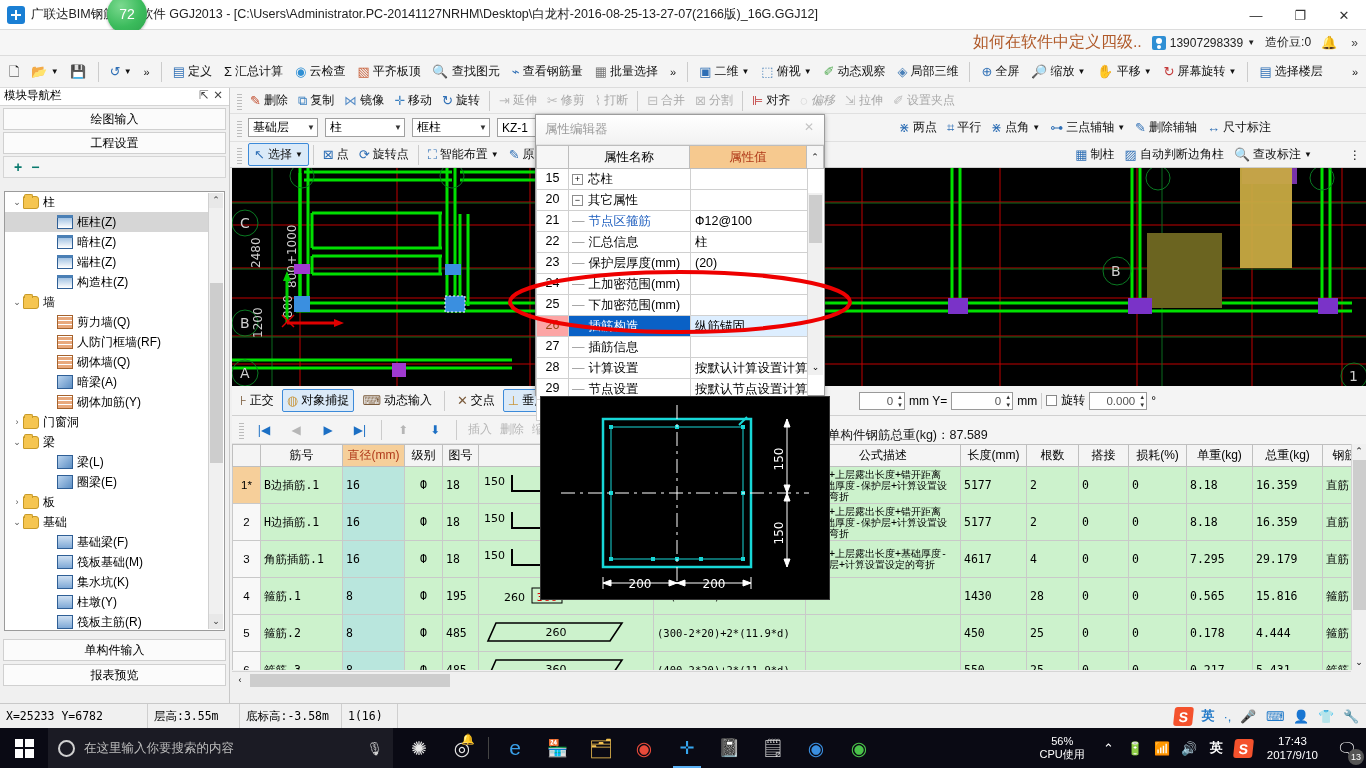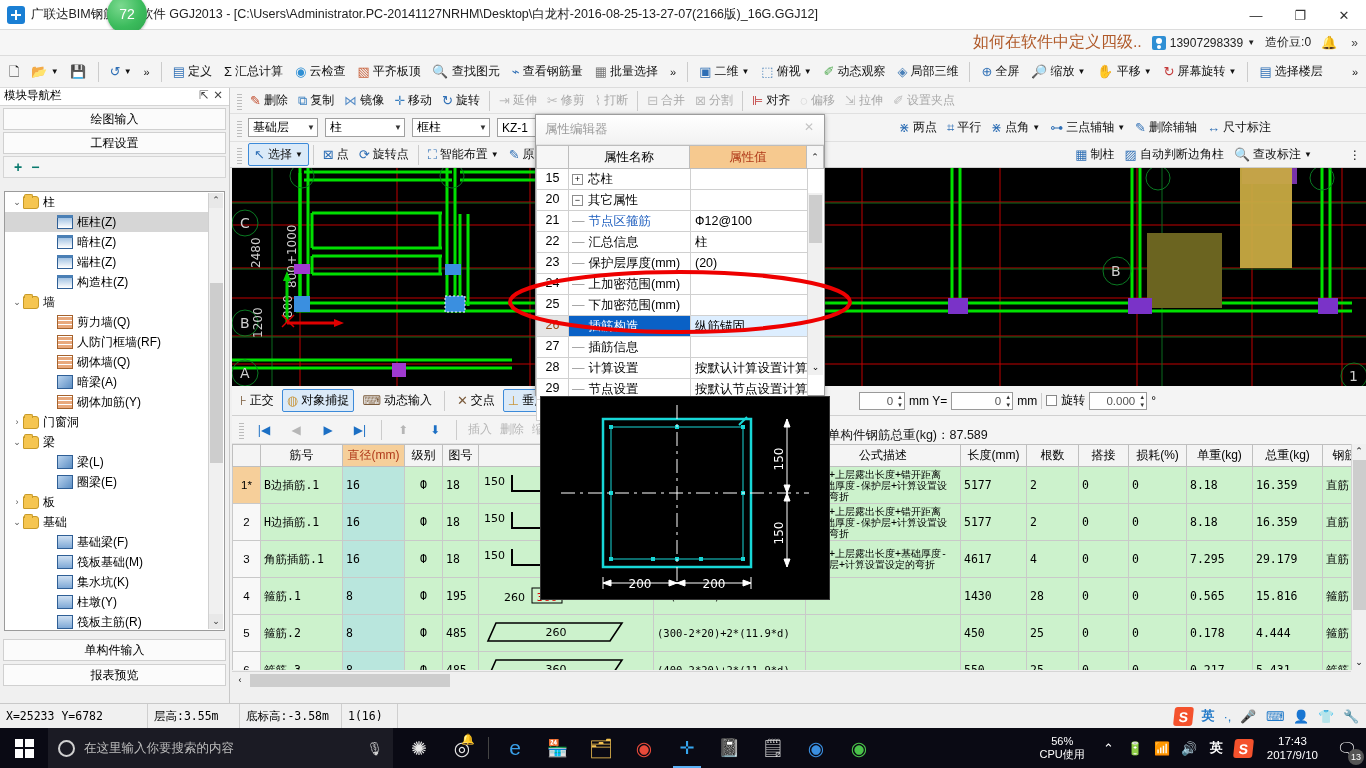--- a/index.html
+++ b/index.html
@@ -134,21 +134,21 @@
   .prop-title .x { margin-left:auto; width:22px; height:20px; text-align:center; color:#c4c4c4; font-size:12px; }
   .prop-head { display:flex; height:24px; font-size:12.5px; }
   .prop-head .c0 { width:33px; border:1px solid #bdbdbd; background:#f6f6f6;}
   .prop-head .c1 { flex:1; border:1px solid #bdbdbd; border-left:none; background:#f6f6f6; display:flex; align-items:center; justify-content:center;}
   .prop-head .c2 { width:117px; border:1px solid #bdbdbd; border-left:none; background:#f6c98f; color:#b03a1a; display:flex; align-items:center; justify-content:center;}
   .prop-head .c3 { width:17px; border:1px solid #bdbdbd; border-left:none; background:#f6f6f6; text-align:center; font-size:9px; line-height:22px;}
   .prow { display:flex; height:21px; font-size:12.5px; }
   .prow .n { width:33px; border:1px solid #d0d0d0; border-top:none; text-align:center; line-height:19px; background:#fff; }
   .prow .lbl { flex:1; border:1px solid #d0d0d0; border-top:none; border-left:none; display:flex; align-items:center; padding-left:3px; background:#fff; white-space:nowrap;}
   .prow .val { width:117px; border:1px solid #d0d0d0; border-top:none; border-left:none; padding-left:4px; display:flex; align-items:center; background:#fff; white-space:nowrap;}
-  .prow.sel .n { background:#e5e5e5; color:#9a4a12; }
+  .prow.sel .n { background:#fca5a5; color:#9a4a12; }
   .prow.sel .lbl { background:#0a61c6; color:#fff; }
   .prow.sel .val { background:#ddeeff; }
   .prow .lbl .dash { color:#9a9a9a; margin-right:4px; }
   .prow .lbl .pm { display:inline-block; width:11px; height:11px; border:1px solid #8d8d8d; font-size:9px; line-height:9px; text-align:center; margin-right:5px; background:#fff;}
   .blue { color:#1f5fbf; }
   .pscroll { position:absolute; right:1px; top:78px; width:15px; height:182px; background:#f0f0f0;}
   .pthumb { position:absolute; left:1px; top:2px; width:13px; height:48px; background:#cdcdcd;}
   .pdown { position:absolute; left:0; bottom:0; width:15px; height:15px; text-align:center; font-size:9px; line-height:15px; }
 
   
@@ -491,21 +491,21 @@
         </div>
         <div class="tbtn" style="color: rgb(168, 168, 168);">
           <span class="gl" style="color:#bbb">⊠</span>
           <span>分割</span>
         </div>
         <div class="sep"></div>
         <div class="tbtn">
           <span class="gl" style="color:#c03a3a">⊫</span>
           <span>对齐</span>
         </div>
-        <div class="tbtn" style="color: rgb(168, 168, 168);">
+        <div class="tbtn" style="color: rgb(168, 168, 168); font-style: italic;">
           <span class="gl" style="color:#bbb">◌</span>
           <span>偏移</span>
         </div>
         <div class="tbtn" style="color: rgb(168, 168, 168);">
           <span class="gl" style="color:#bbb">⇲</span>
           <span>拉伸</span>
         </div>
         <div class="tbtn" style="color: rgb(168, 168, 168);">
           <span class="gl" style="color:#bbb">✐</span>
           <span>设置夹点</span>

